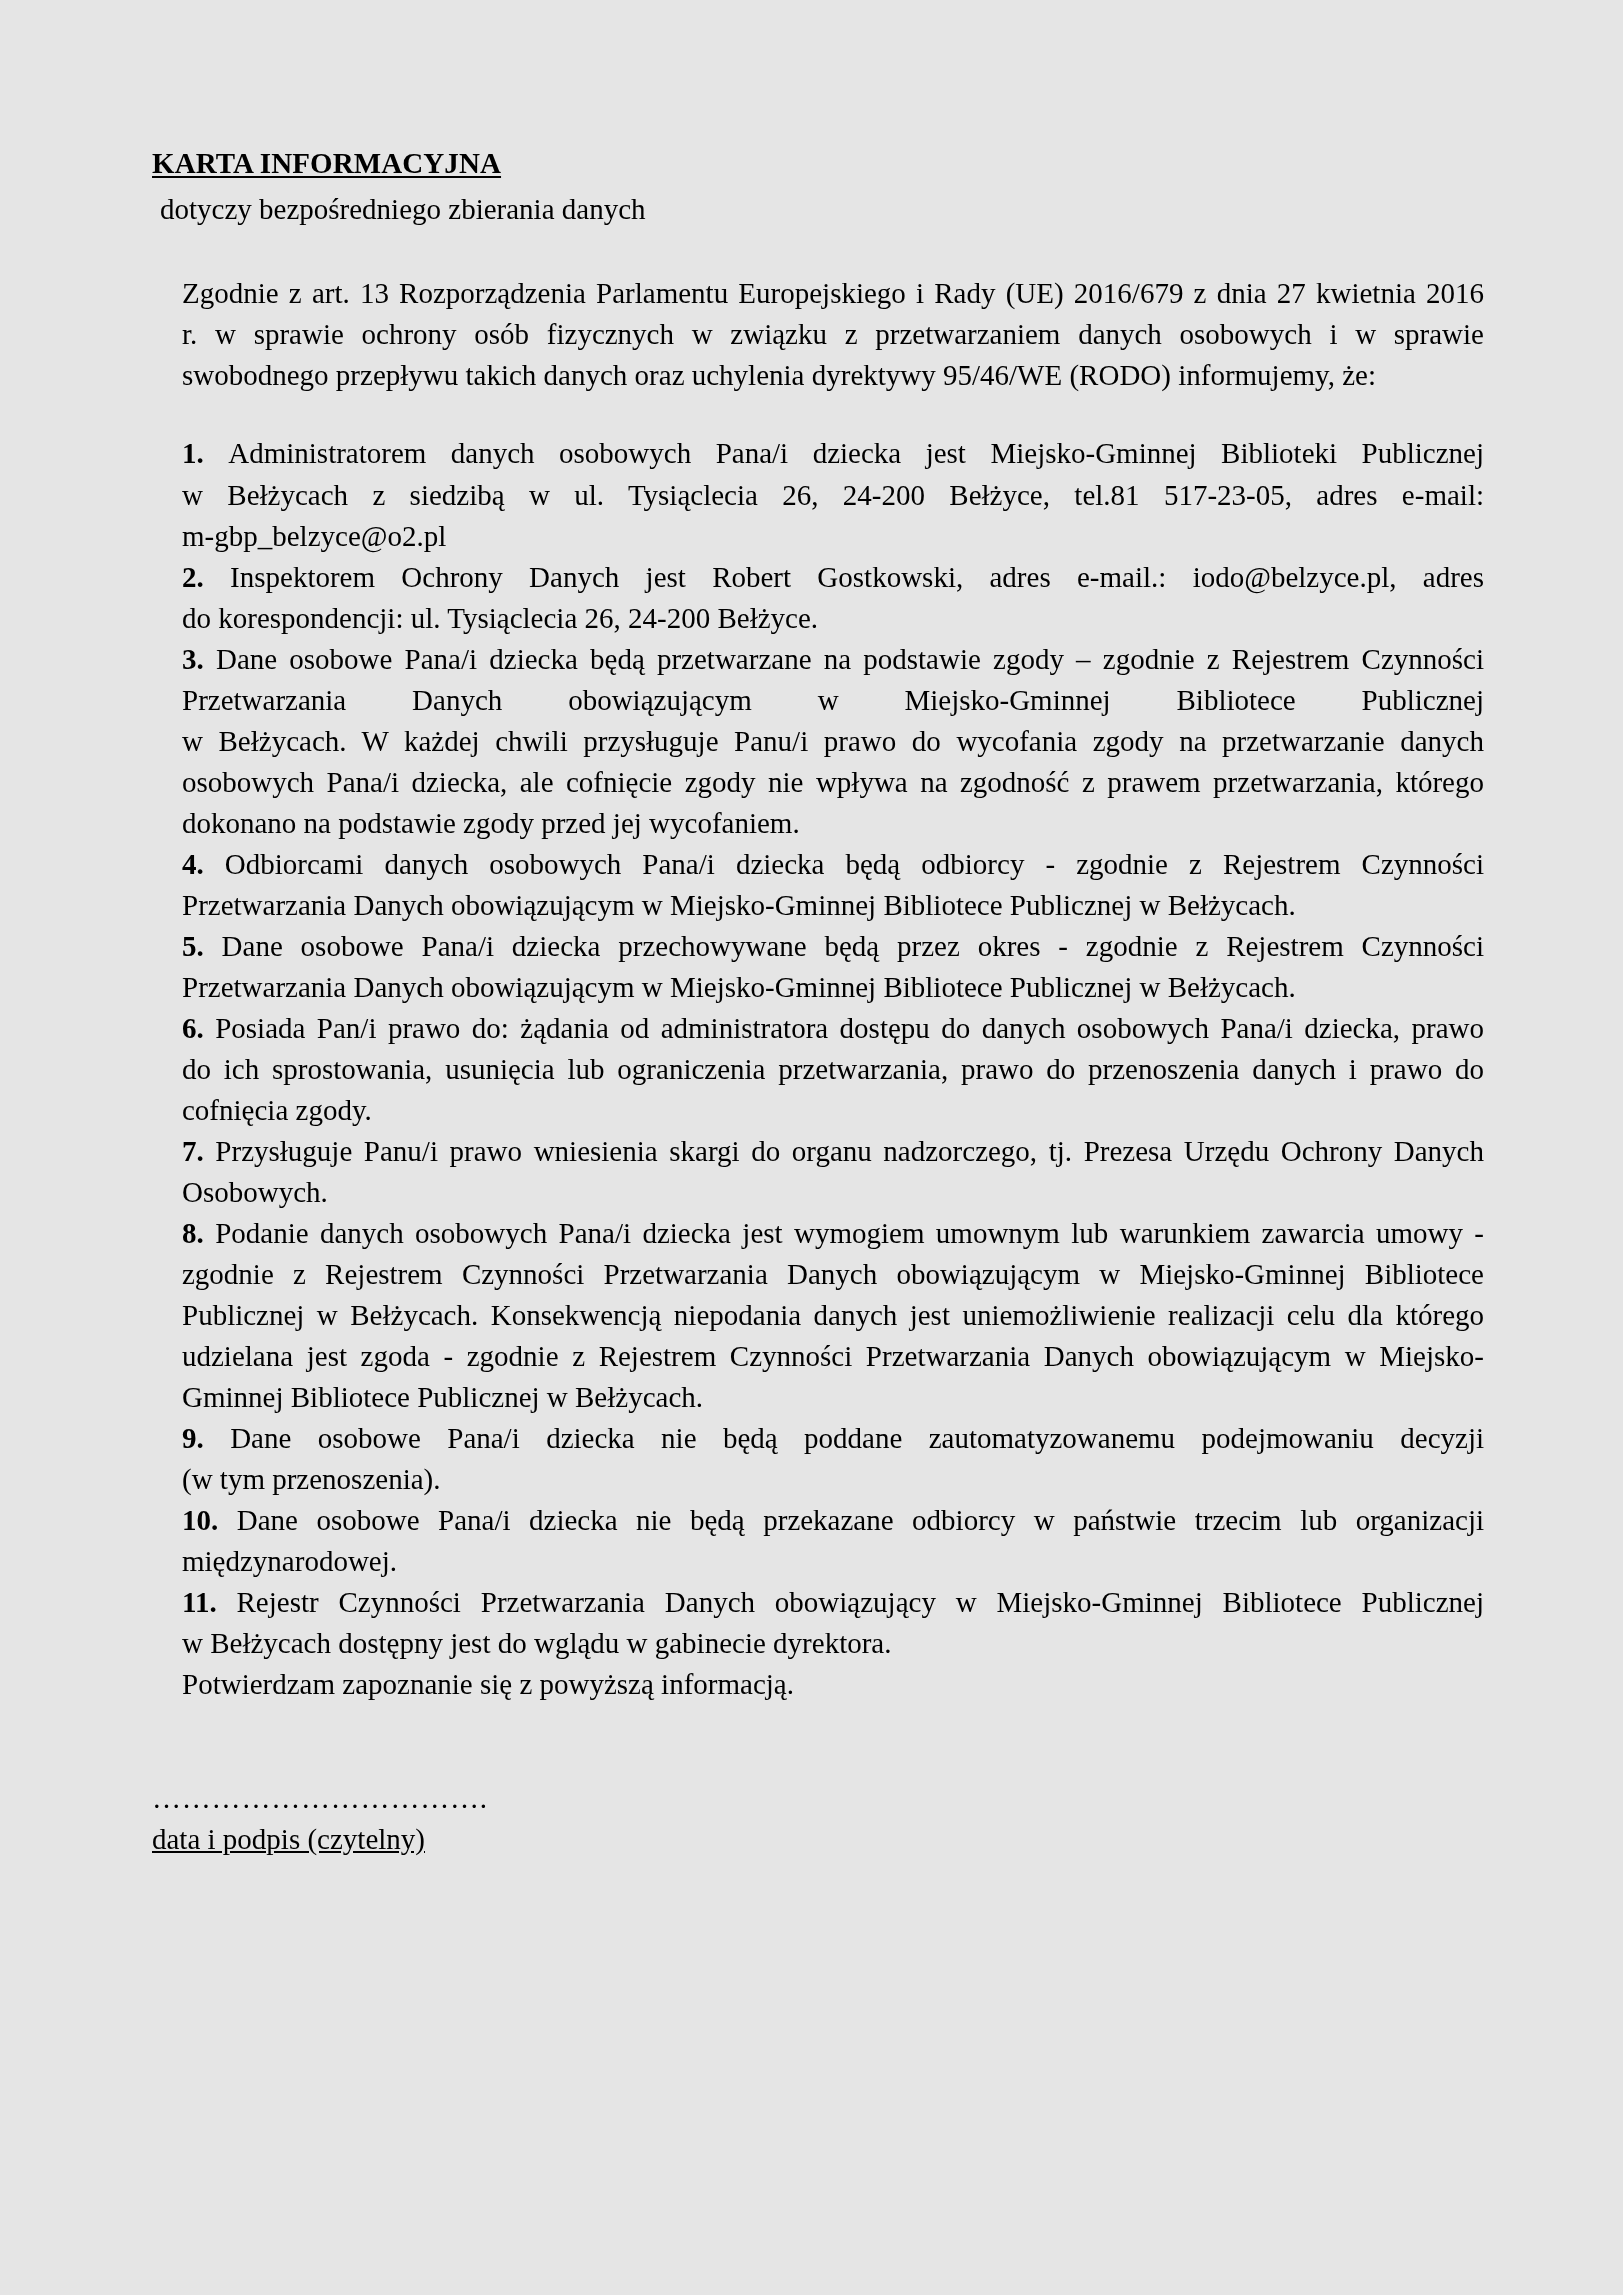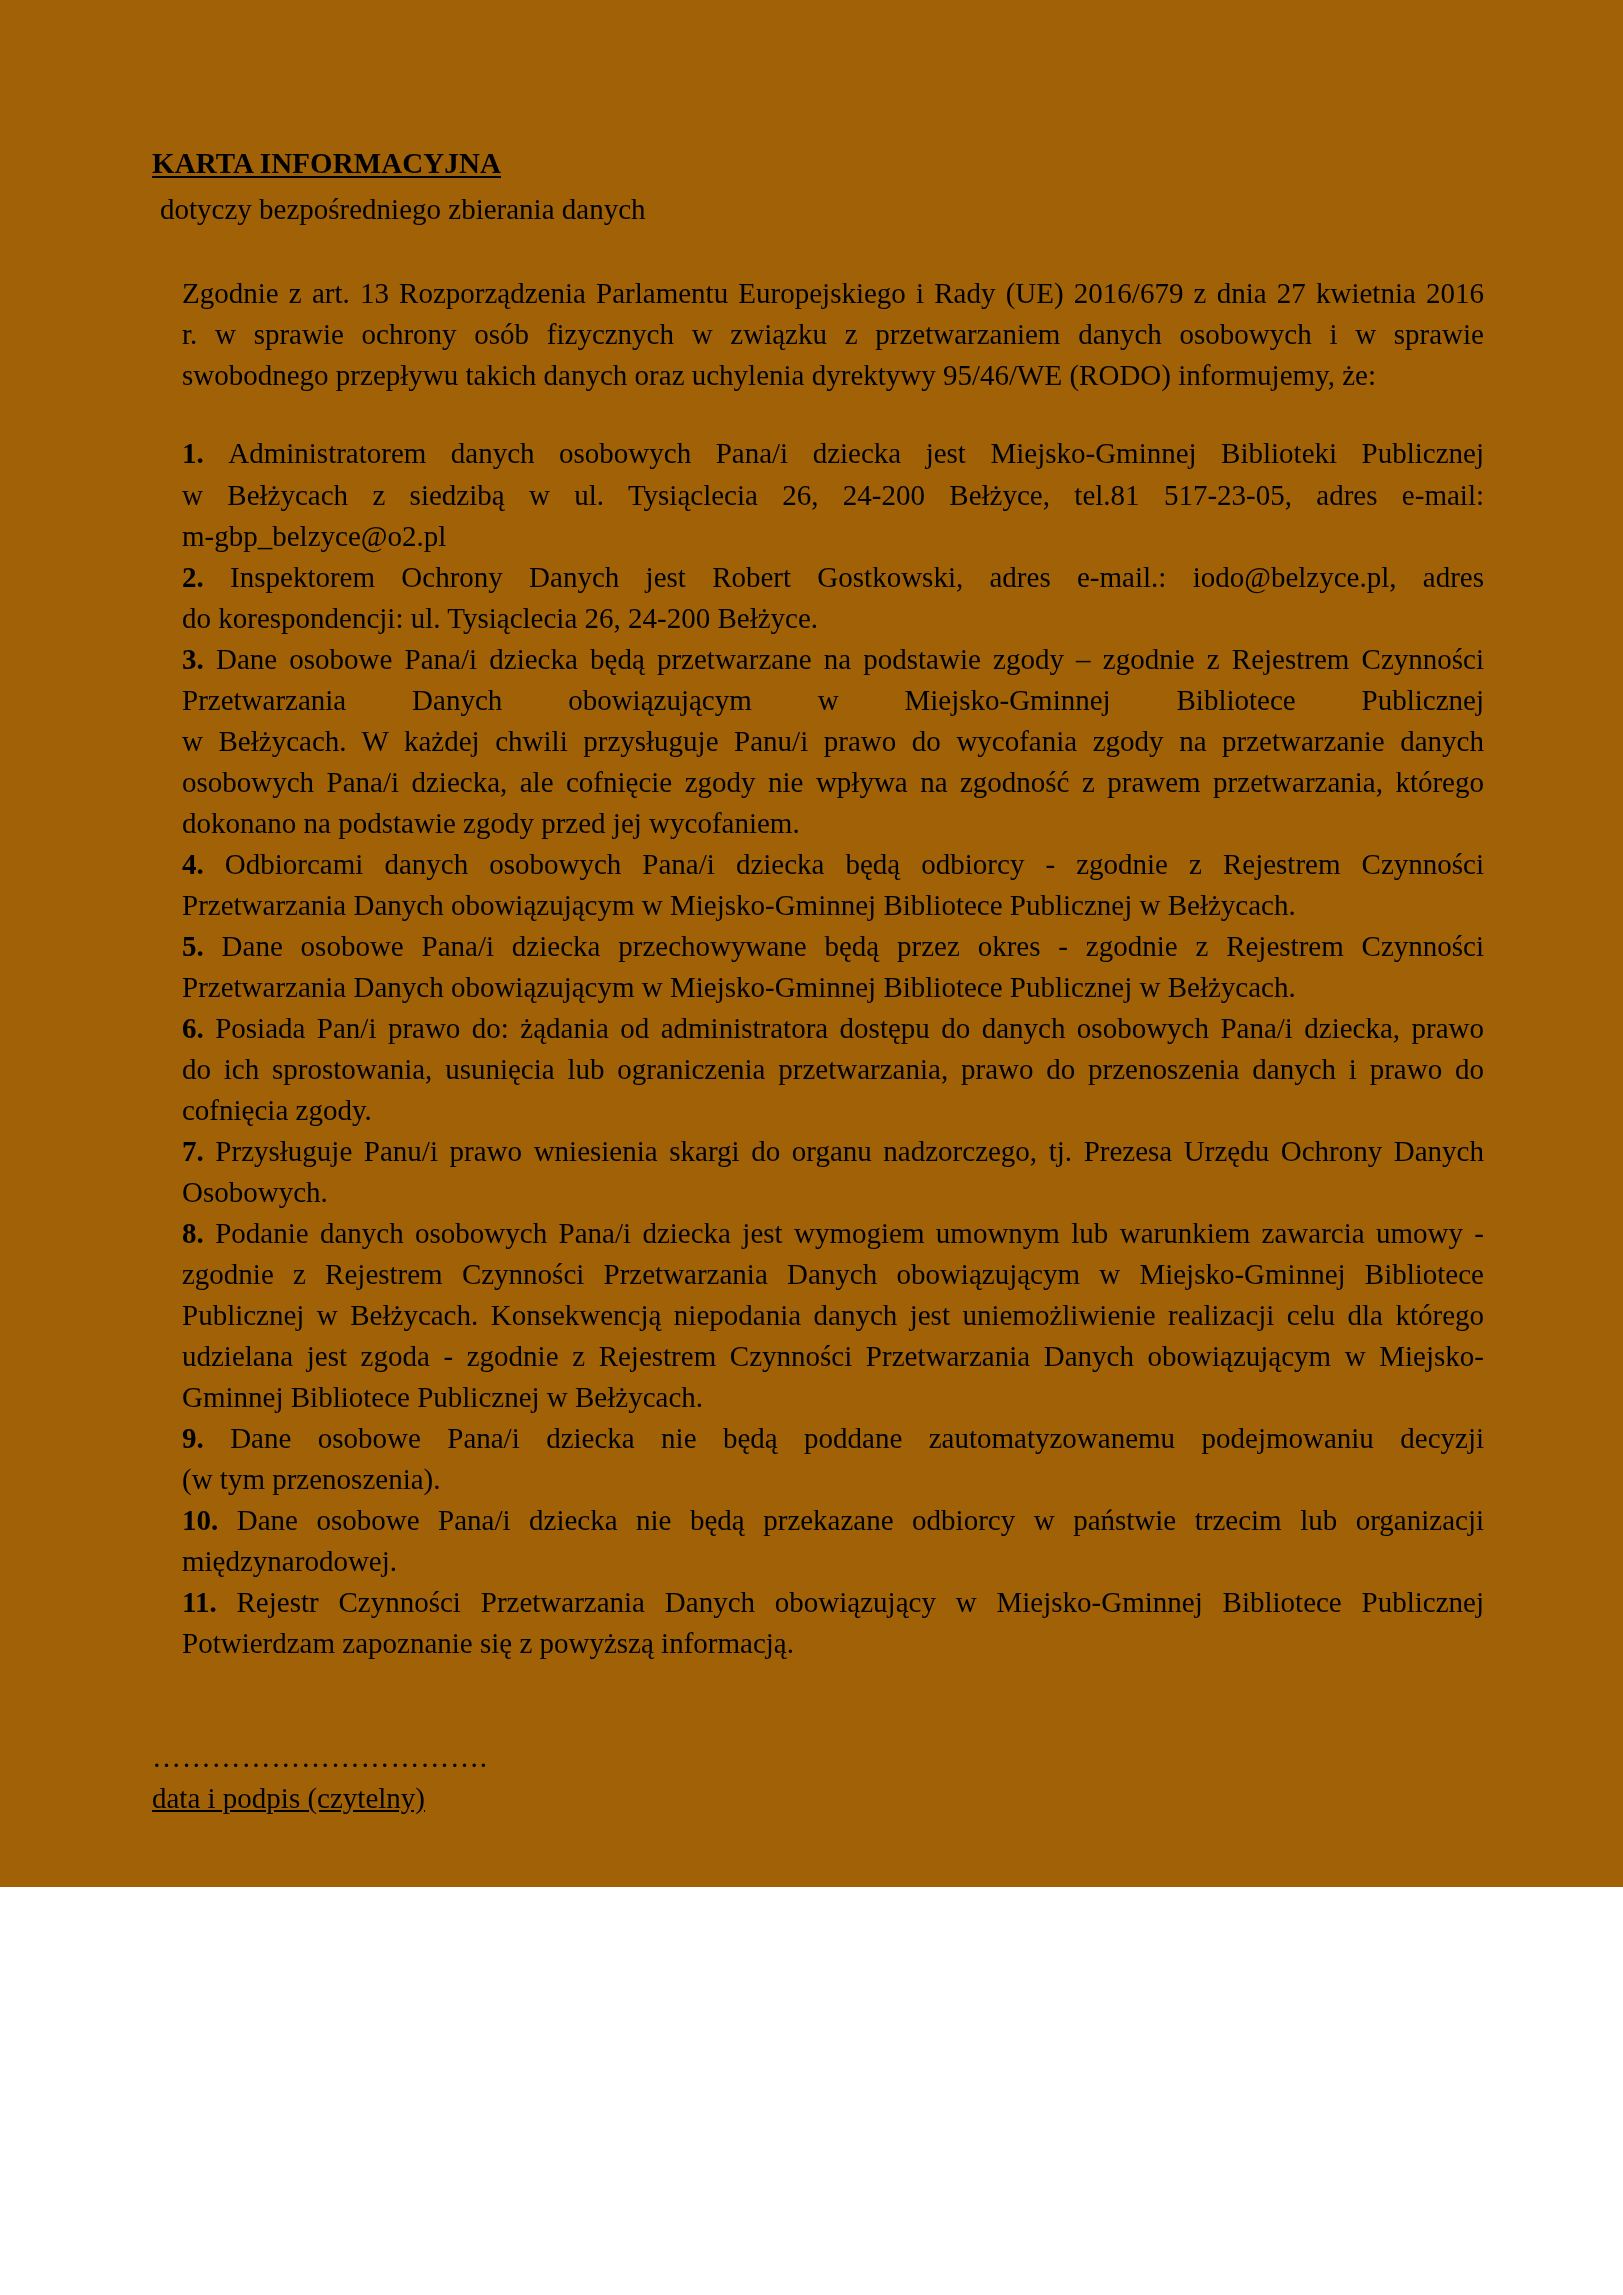--- a/index.html
+++ b/index.html
@@ -11,22 +11,22 @@
   body {
     width: 1623px;
     height: 2295px;
     font-family: "Liberation Serif", "DejaVu Serif", serif;
     color: #000000;
     -webkit-font-smoothing: antialiased;
   }
   .page {
     position: relative;
     width: 1623px;
-    height: 1887px;
-    background: #a16207;
+    height: 2295px;
+    background: #e5e5e5;
     box-sizing: border-box;
   }
   .content {
     position: absolute;
     left: 152px;
     top: 145px;
     width: 1332px;
   }
 
   
@@ -153,20 +153,21 @@
         <p class="para">
           <span class="ln"><span class="num">9. </span>Dane osobowe Pana/i dziecka nie będą poddane zautomatyzowanemu podejmowaniu decyzji</span>
           <span class="ln last">(w tym przenoszenia).</span>
         </p>
         <p class="para">
           <span class="ln"><span class="num">10. </span>Dane osobowe Pana/i dziecka nie będą przekazane odbiorcy w państwie trzecim lub organizacji</span>
           <span class="ln last">międzynarodowej.</span>
         </p>
         <p class="para">
           <span class="ln"><span class="num">11. </span>Rejestr Czynności Przetwarzania Danych obowiązujący w Miejsko-Gminnej Bibliotece Publicznej</span>
+          <span class="ln last">w Bełżycach dostępny jest do wglądu w gabinecie dyrektora.</span>
         </p>
       </div>
 
     <p class="para">
       <span class="ln last">Potwierdzam zapoznanie się z powyższą informacją.</span>
     </p>
 
     <div class="gap-sign"></div>
 
     <div class="dots-line">…………………………….</div>

